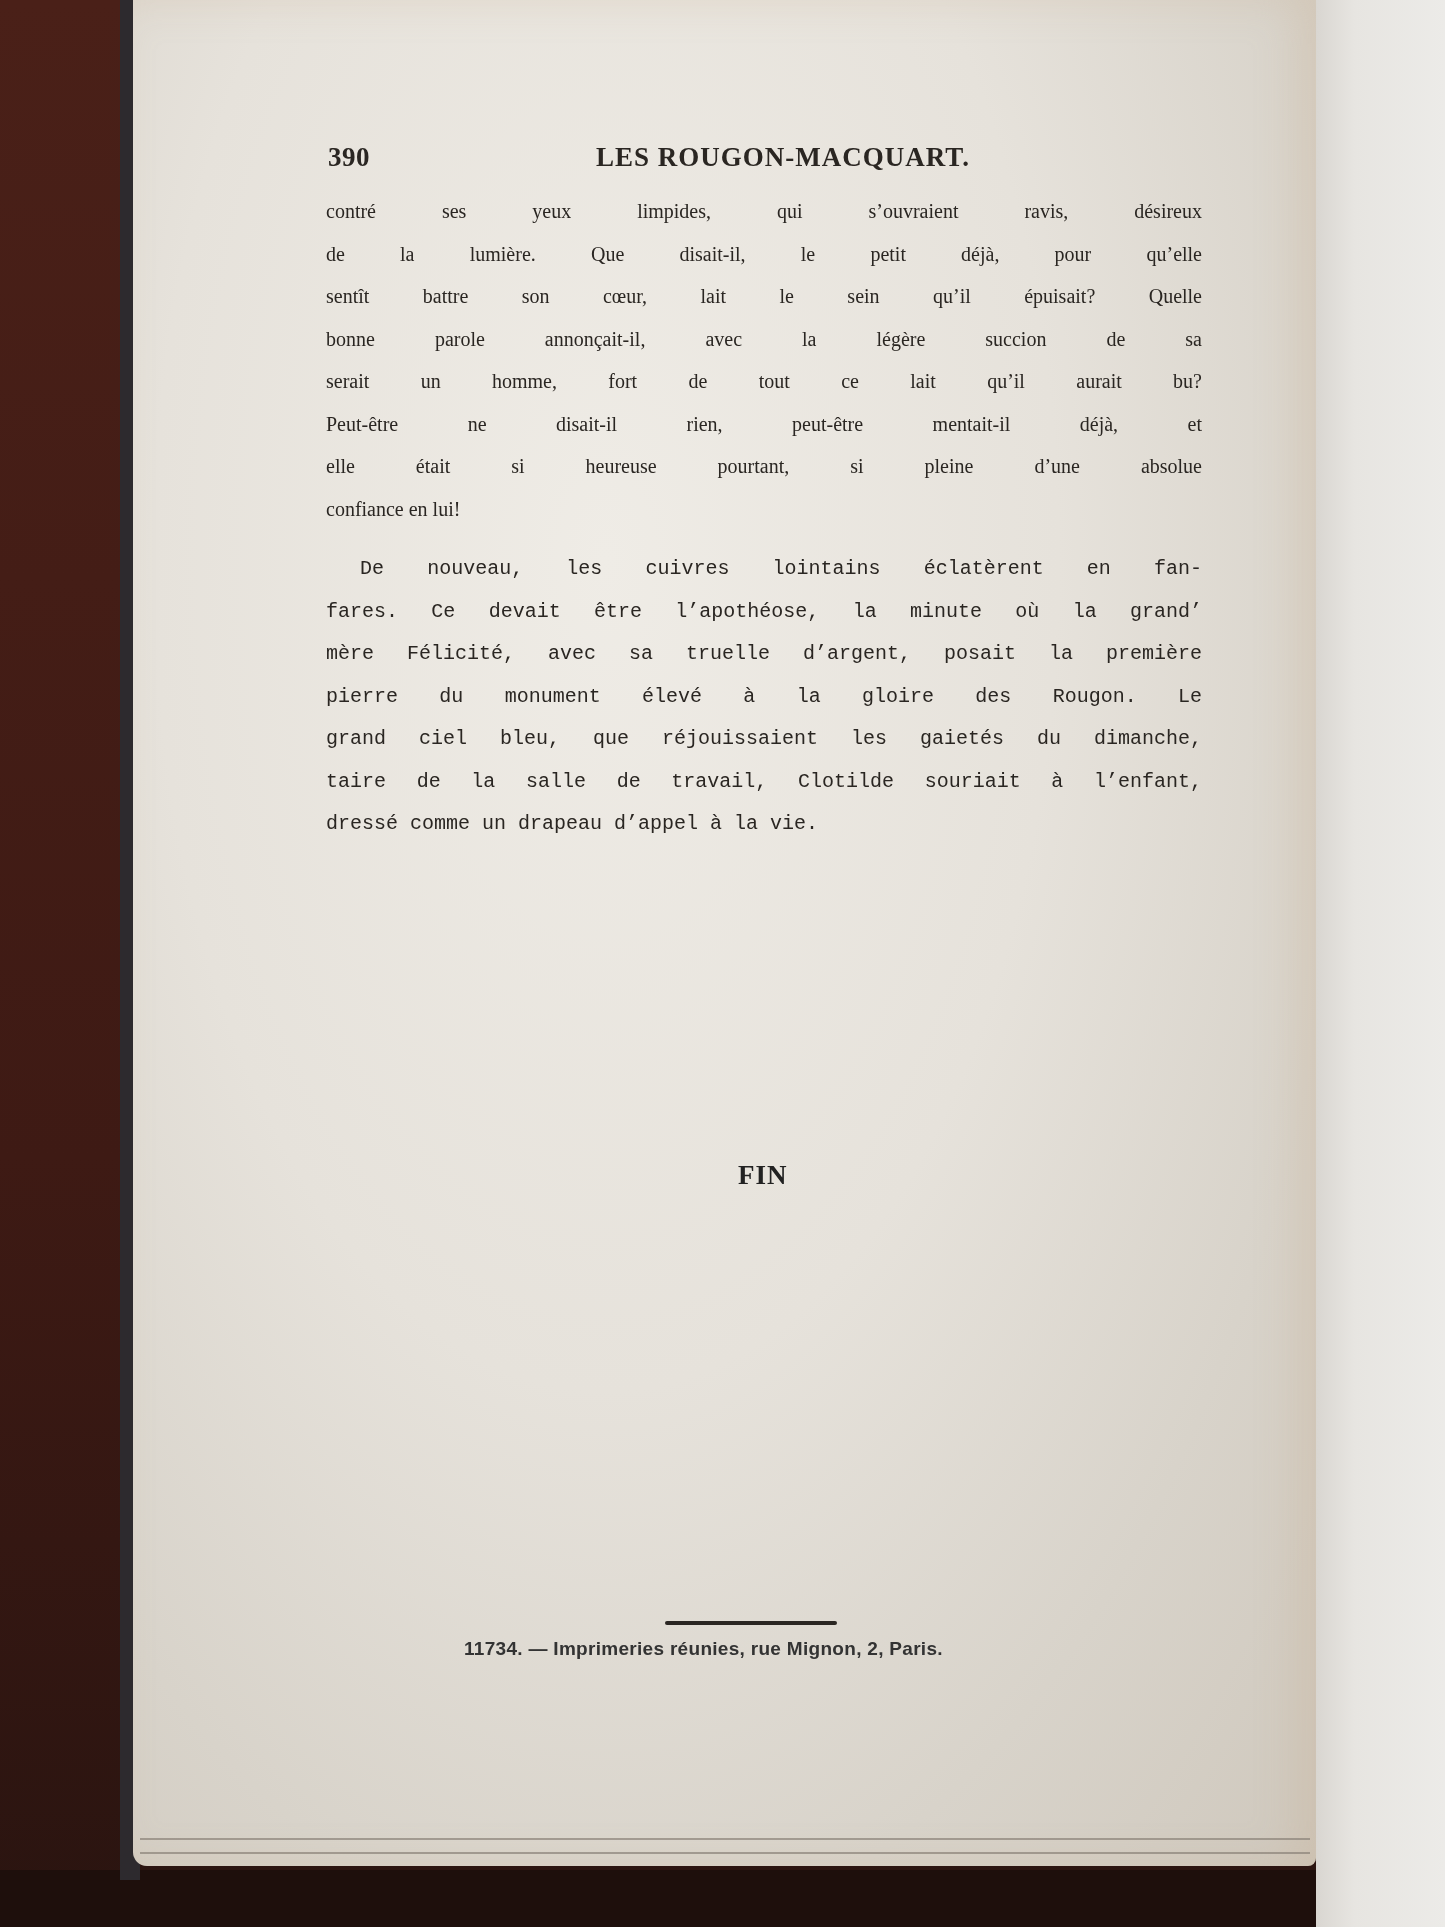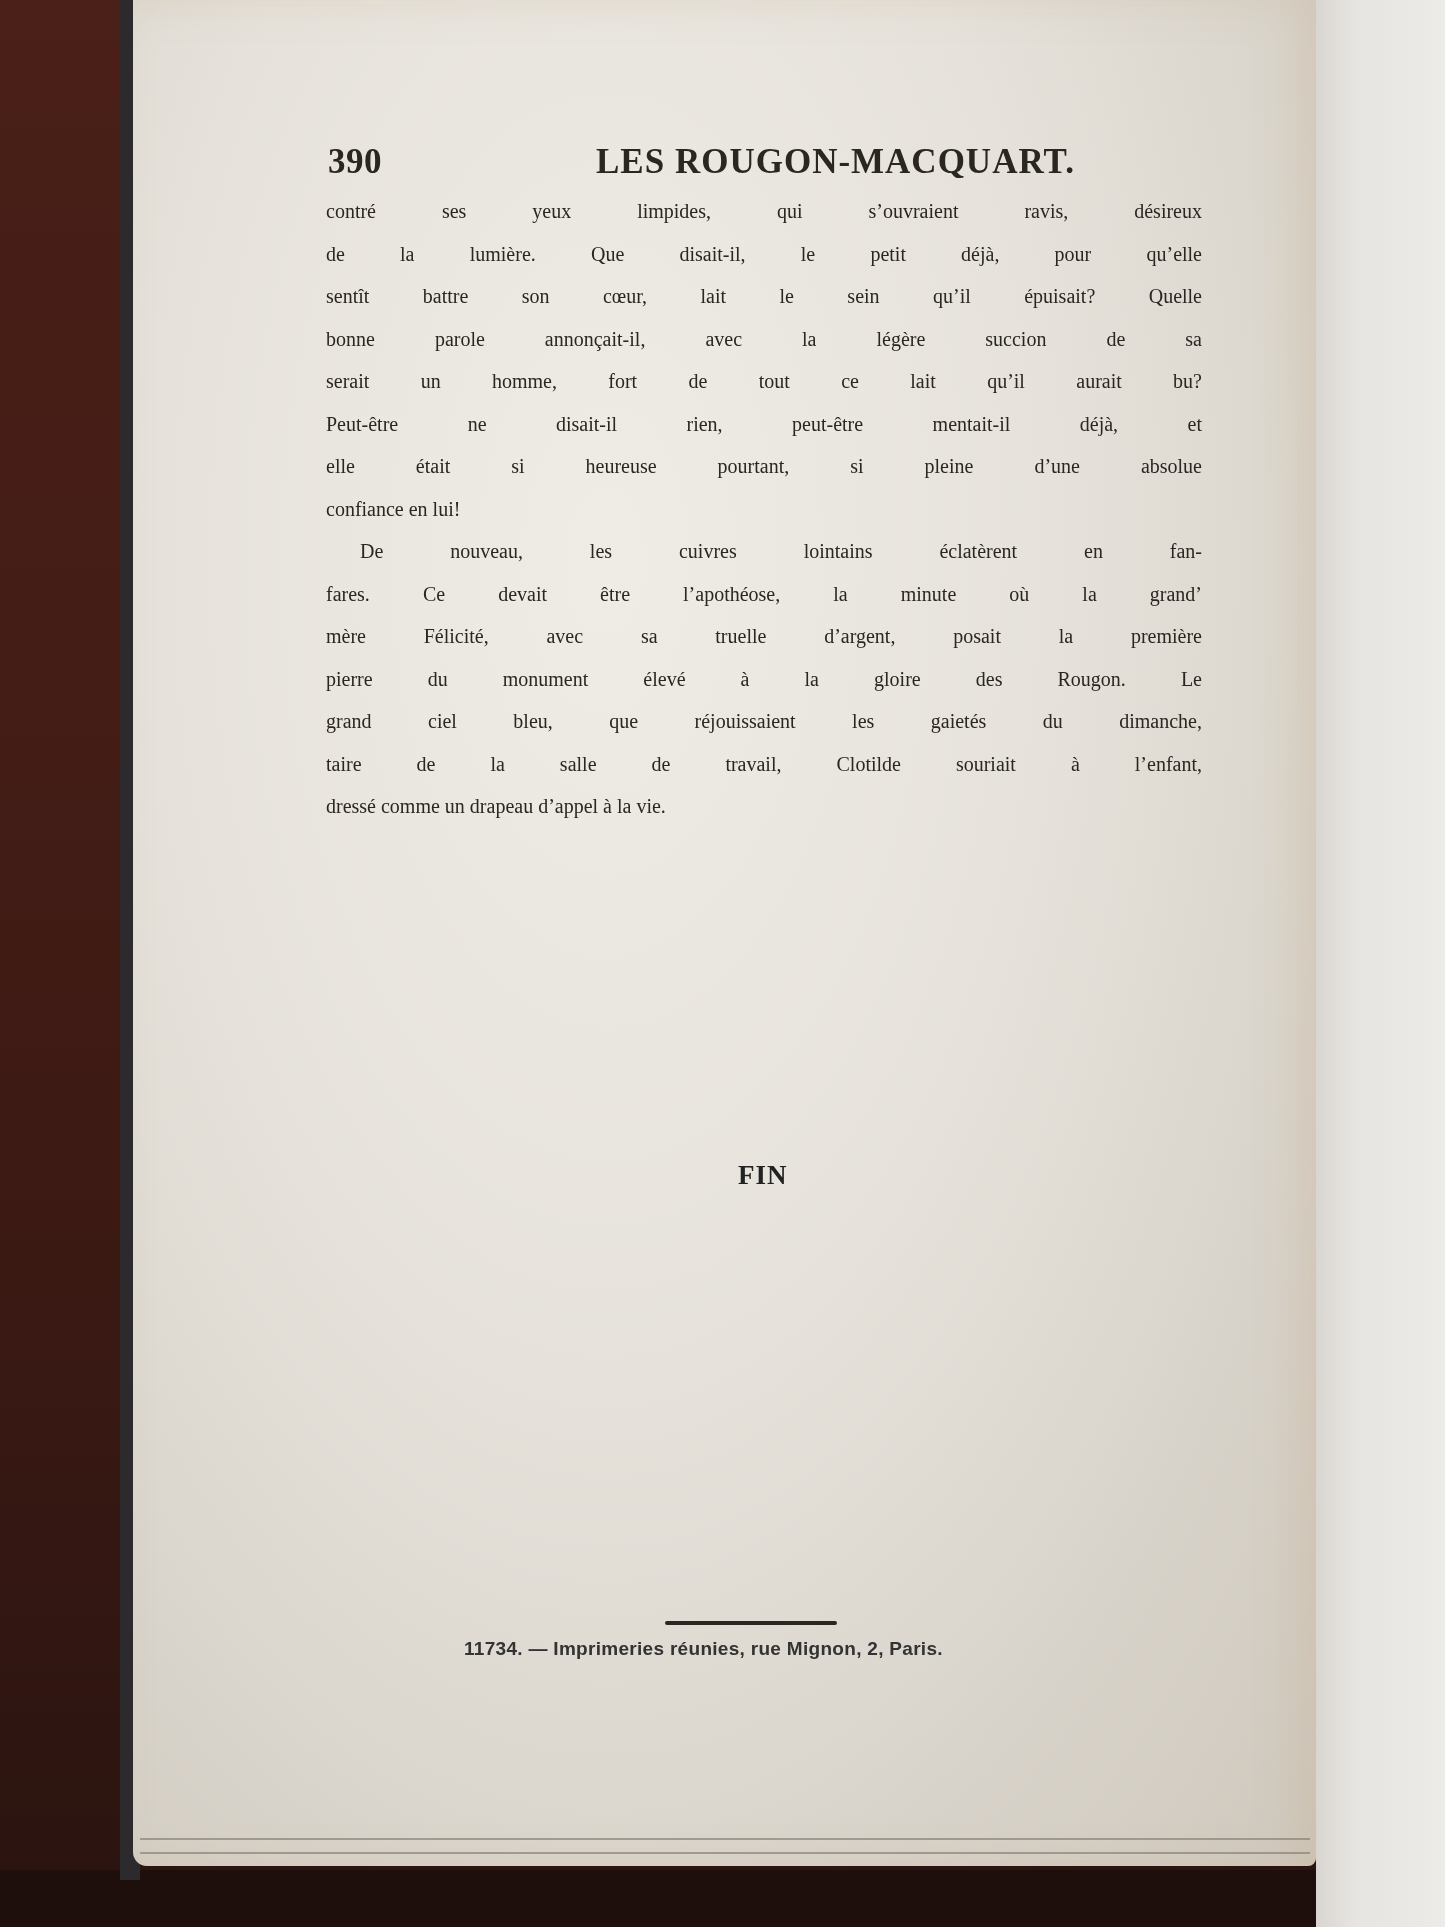--- a/index.html
+++ b/index.html
@@ -58,21 +58,21 @@
     }
     .text-block {
       position: absolute;
       left: 326px; top: 138px;
       width: 876px;
       color: #2a2622;
     }
     .running-head {
       position: relative;
       height: 36px;
-      font-size: 35px;
+      font-size: 27px;
       letter-spacing: 0.5px;
     }
     .page-number {
       position: absolute;
       left: 2px; top: 4px;
       font-weight: bold;
     }
     .running-title {
       position: absolute;
       left: 270px; top: 4px;
@@ -92,21 +92,21 @@
       white-space: nowrap;
       height: 42.5px;
     }
     .paragraph .line.last {
       text-align-last: left;
     }
     .paragraph .line.indent {
       padding-left: 34px;
     }
     .para1 { margin-top: 16px; }
-    .para2 { margin-top: 0; }
+    .para2 { margin-top: 18px; font-family: Liberation Mono, monospace; }
     .fin {
       position: absolute;
       left: 738px; top: 1160px;
       font-size: 27px;
       font-weight: bold;
       letter-spacing: 1px;
       color: #222;
     }
     .colophon-rule {
       position: absolute;

